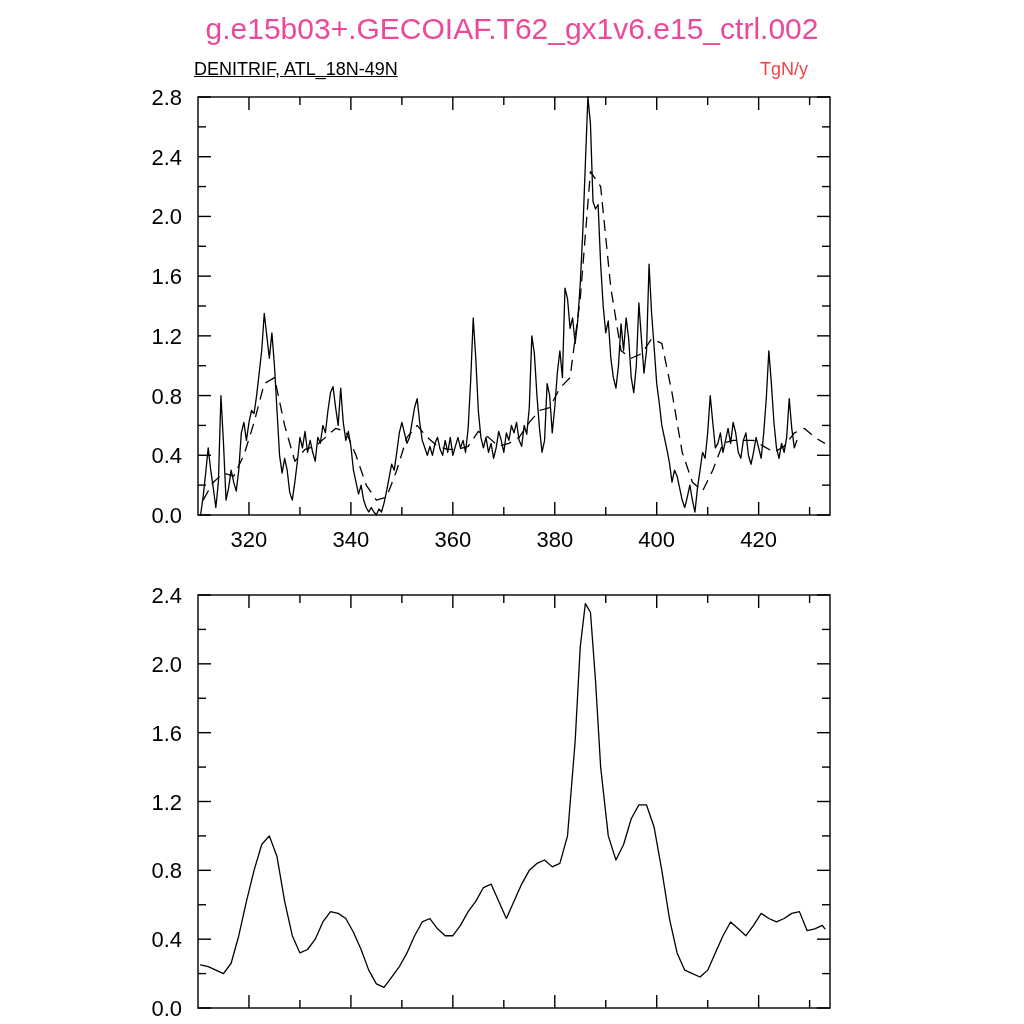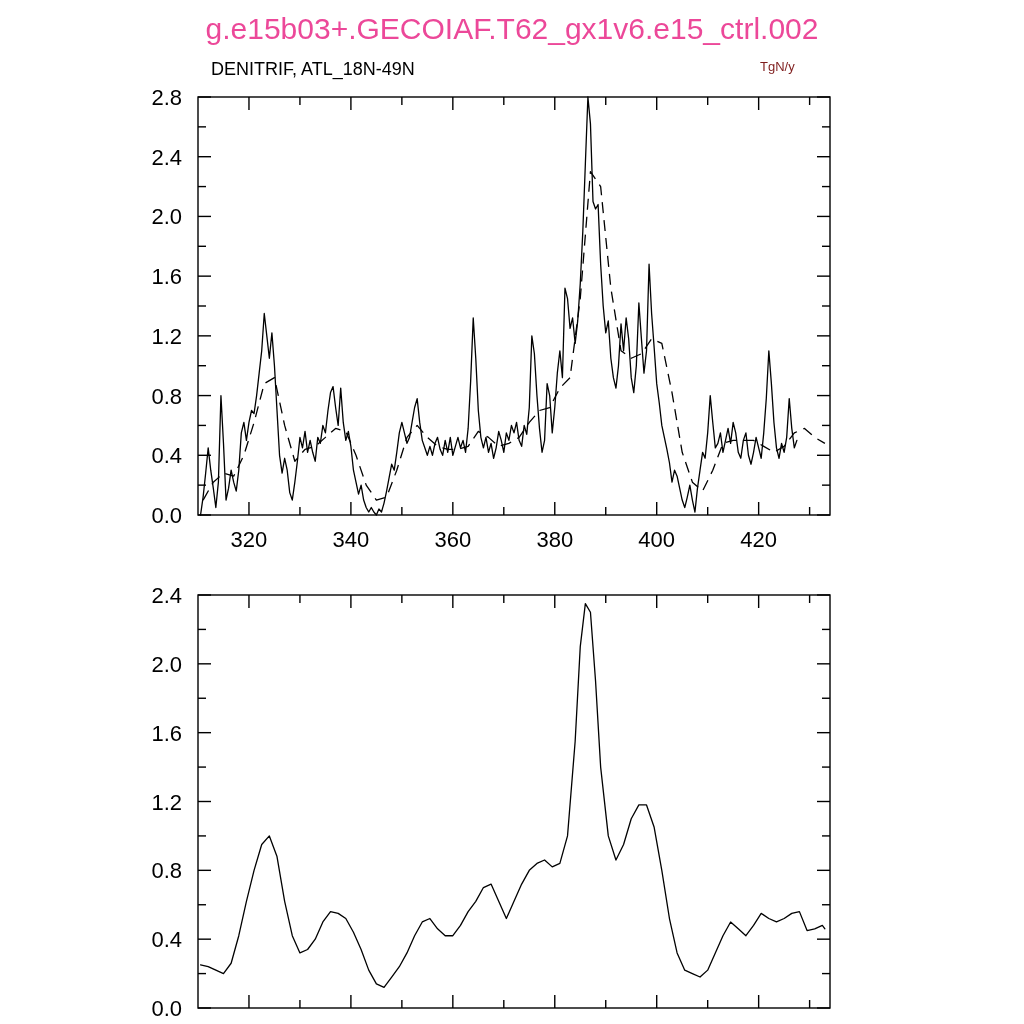--- a/index.html
+++ b/index.html
@@ -31,22 +31,22 @@
     white-space: nowrap;
   }
   .sublabel-left {
     position: absolute;
     font-size: 18px;
     color: #000;
     white-space: nowrap;
   }
   .sublabel-right {
     position: absolute;
-    font-size: 13px;
-    color: #7f1d1d;
+    font-size: 18px;
+    color: #ef4444;
     white-space: nowrap;
     text-align: center;
   }
   .panel {
     position: absolute;
   }
   svg {
     display: block;
     overflow: visible;
   }
@@ -75,21 +75,21 @@
     stroke-width: 1.4;
   }
 </style>
 </head>
 <body>
 
 <div id="root">
 
   <div class="title">g.e15b03+.GECOIAF.T62_gx1v6.e15_ctrl.002</div>
 
-  <div class="sublabel-left" style="left:211px; top:59px;">DENITRIF, ATL_18N-49N</div>
+  <div class="sublabel-left" style="left:194px; top:59px;text-decoration:underline;">DENITRIF, ATL_18N-49N</div>
   <div class="sublabel-right" style="left:760px; top:59px;">TgN/y</div>
 
   <div class="panel" style="left:0px; top:0px;">
     <svg id="svg-top" width="1024" height="560">
         <rect x="198" y="97" width="632" height="418" class="frame"></rect>
         <line x1="198" y1="515" x2="211" y2="515" class="tickmark"></line>
         <line x1="830" y1="515" x2="817" y2="515" class="tickmark"></line>
         <text x="182" y="523" text-anchor="end" font-size="22" font-family="&quot;Liberation Sans&quot;, sans-serif" fill="#000">0.0</text>
         <line x1="198" y1="455.2857142857143" x2="211" y2="455.2857142857143" class="tickmark"></line>
         <line x1="830" y1="455.2857142857143" x2="817" y2="455.2857142857143" class="tickmark"></line>

